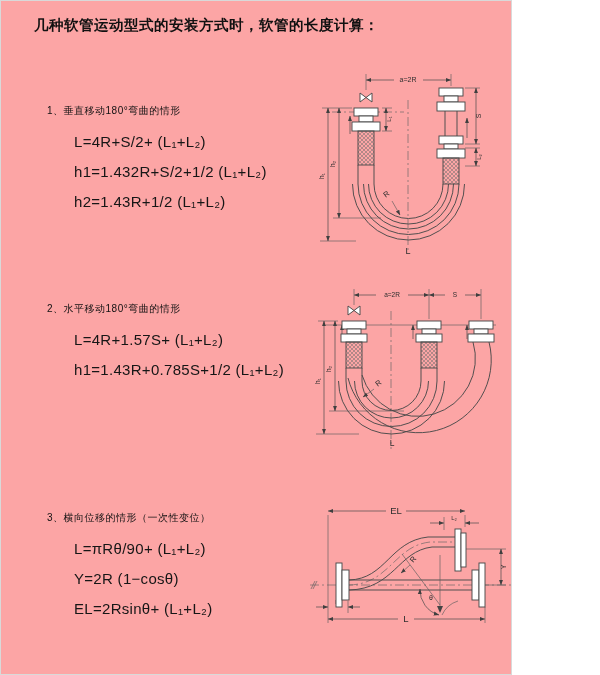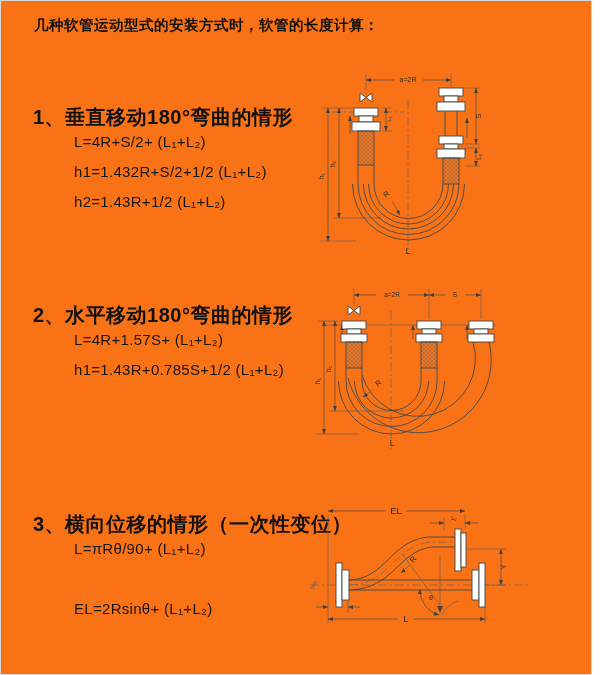--- a/index.html
+++ b/index.html
@@ -1,21 +1,21 @@
 <!DOCTYPE html>
 <html><head>
 <meta charset="utf-8">
 <style>
   html,body { margin:0; padding:0; background:#ffffff; }
   body { width:600px; height:675px; font-family:"Liberation Sans","DejaVu Sans",sans-serif; }
-  .page { position:relative; width:592px; height:675px; background:#f97316;
+  .page { position:relative; width:512px; height:675px; background:#fca5a5;
           outline:1px solid #d9d9d9; outline-offset:-1px; overflow:hidden; }
   .title { position:absolute; left:34px; top:16px; font-size:14.5px; font-weight:bold;
            color:#111; letter-spacing:.5px; white-space:pre; }
-  .heading { position:absolute; left:33px; font-size:20px; font-weight:bold;
+  .heading { position:absolute; left:47px; font-size:10px; font-weight:normal;
              color:#111; letter-spacing:.5px; white-space:pre; }
   .formula { position:absolute; left:74px; font-size:15px; color:#161616;
              letter-spacing:.3px; white-space:pre; }
   svg { position:absolute; overflow:visible; }
   svg text { font-family:"Liberation Sans","DejaVu Sans",sans-serif; fill:#2e2e2e; }
   .ln   { stroke:#4a4a4a; stroke-width:.95; fill:none; }
   .thin { stroke:#5d5d5d; stroke-width:.65; fill:none; }
   .dim  { stroke:#4a4a4a; stroke-width:.7;  fill:none; }
   .cl   { stroke:#636363; stroke-width:.65; fill:none; stroke-dasharray:9 3 2 3; }
   .part { fill:#ffffff; stroke:#4a4a4a; stroke-width:.95; }
@@ -31,20 +31,21 @@
   <div class="formula" style="top:133px">L=4R+S/2+ (L₁+L₂)</div>
   <div class="formula" style="top:163px">h1=1.432R+S/2+1/2 (L₁+L₂)</div>
   <div class="formula" style="top:193px">h2=1.43R+1/2 (L₁+L₂)</div>
 
   <div class="heading" style="top:302px">2、水平移动180°弯曲的情形</div>
   <div class="formula" style="top:331px">L=4R+1.57S+ (L₁+L₂)</div>
   <div class="formula" style="top:361px">h1=1.43R+0.785S+1/2 (L₁+L₂)</div>
 
   <div class="heading" style="top:511px">3、横向位移的情形（一次性变位）</div>
   <div class="formula" style="top:540px">L=πRθ/90+ (L₁+L₂)</div>
+  <div class="formula" style="top:570px">Y=2R (1−cosθ)</div>
   <div class="formula" style="top:600px">EL=2Rsinθ+ (L₁+L₂)</div>
 
   <svg style="left:306px; top:64px" width="290" height="196" viewBox="0 0 290 196">
     <defs>
       <marker id="arr1" viewBox="0 0 10 10" refX="9.5" refY="5" markerWidth="8" markerHeight="8" orient="auto-start-reverse">
         <path d="M0,1.3 L10,5 L0,8.7 Z" fill="#3f3f3f"></path>
       </marker>
       <pattern id="hatch1" width="4" height="4" patternUnits="userSpaceOnUse">
         <path d="M0,4 L4,0 M0,0 L4,4" stroke="#6a6a6a" stroke-width=".5"></path>
       </pattern>

